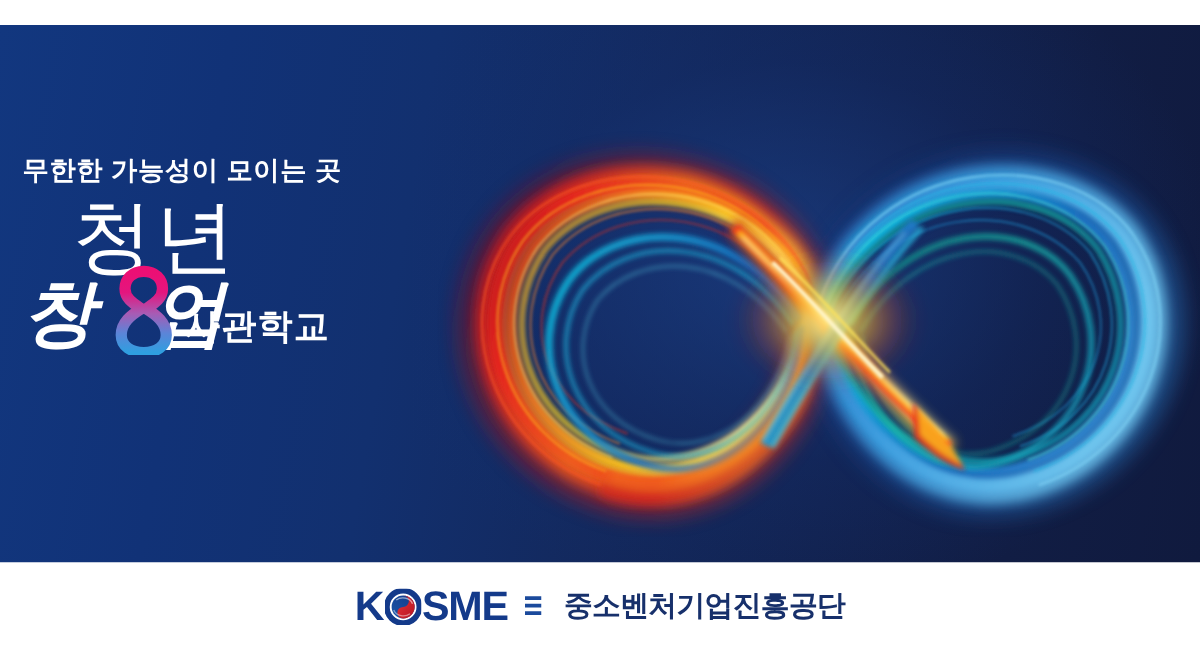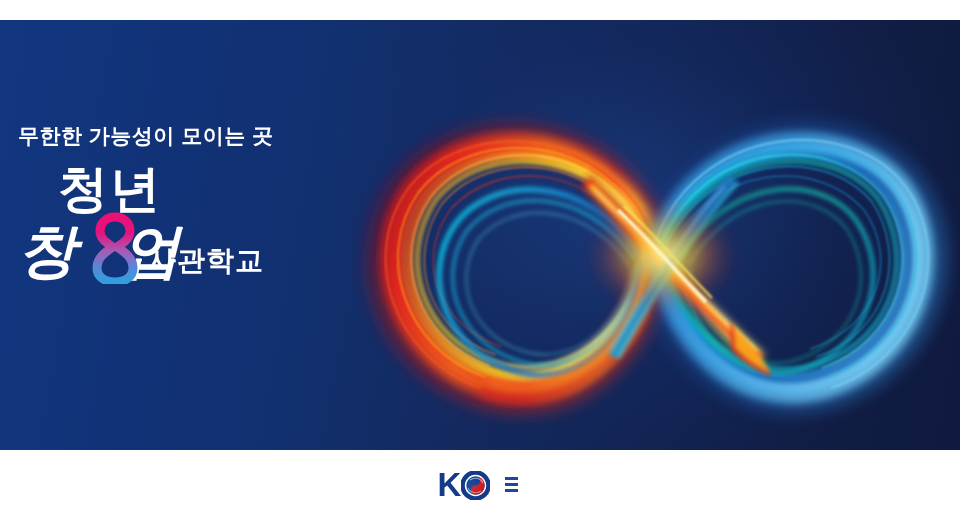--- a/index.html
+++ b/index.html
@@ -74,23 +74,23 @@
     position: absolute;
     left: 14px;
     top: 140px;
     width: 300px;
     height: 150px;
   }
   .wm-line1 {
     position: absolute;
     left: 44px;
     top: 0px;
-    font-size: 50px;
+    font-size: 64px;
     line-height: 58px;
-    font-weight: bold;
+    font-weight: normal;
     letter-spacing: 2px;
     color: #ffffff;
     white-space: nowrap;
   }
   .wm-line2 {
     position: absolute;
     left: 4px;
     top: 62px;
     font-size: 58px;
     line-height: 58px;
@@ -424,23 +424,25 @@
 
             <circle cx="14.5" cy="14.5" r="13" fill="none" stroke="#143a8a" stroke-width="4.6"></circle>
 
             <circle cx="14.5" cy="14.5" r="9.2" fill="url(#tgBlue)"></circle>
             <path d="M14.5,5.3 A9.2,9.2 0 0,1 14.5,23.7 A4.6,4.6 0 0,1 14.5,14.5 A4.6,4.6 0 0,0 14.5,5.3 Z" fill="url(#tgRed)"></path>
 
             <path d="M9,9 C13,6 20,7 22,12" fill="none" stroke="#ffffff" stroke-width="1.1" opacity="0.55"></path>
             <path d="M20,20 C16,23 9,22 7,17" fill="none" stroke="#ffffff" stroke-width="1.1" opacity="0.45"></path>
           </svg>
         </span>
+          <span>SME</span>
       </span>
     </div>
 
     <span class="kosme-sep">
       <i></i>
         <i></i>
         <i></i>
     </span>
 
+    <span class="kosme-kr">중소벤처기업진흥공단</span>
   </div>
 </div>
 
 </body></html>

